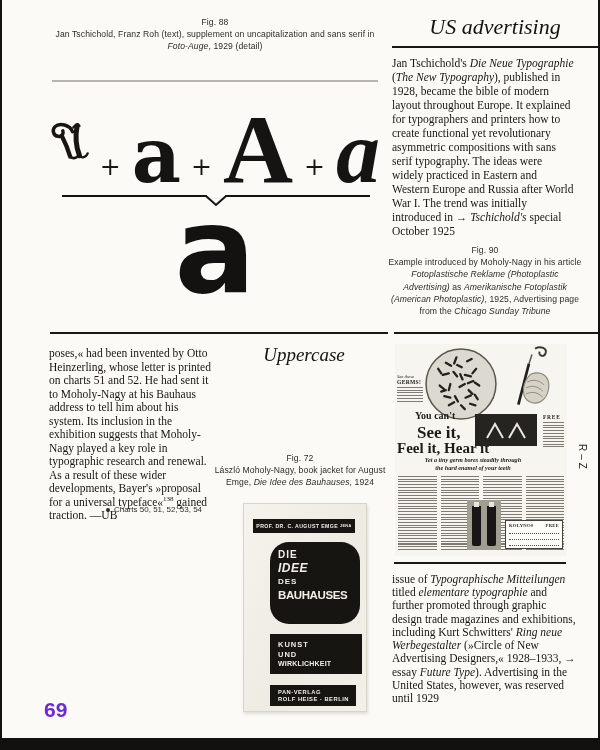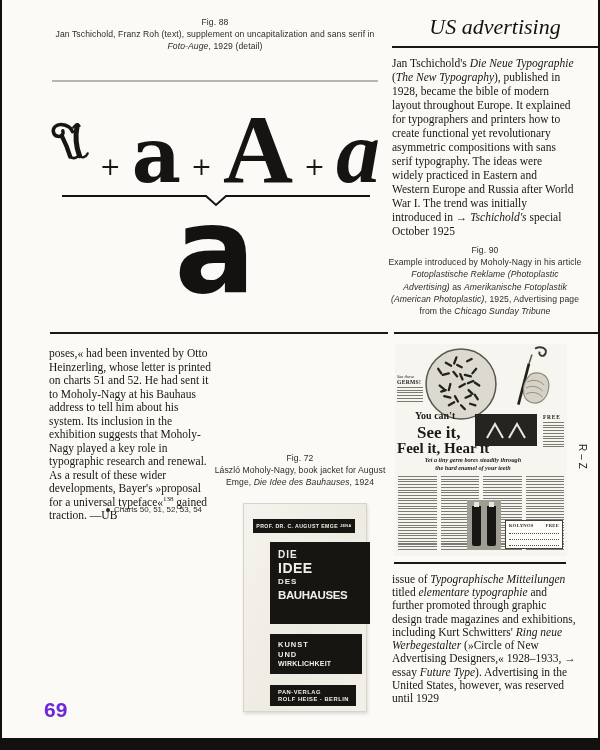--- a/index.html
+++ b/index.html
@@ -92,34 +92,35 @@
 
   <div class="rule" style="left:50px;top:332px;width:338px;height:1.5px;"></div>
   <div class="rule" style="left:394px;top:332px;width:204px;height:1.5px;"></div>
 
   <div class="abs body" style="left:49px;top:347px;width:166px;"><span>poses,« had been invented by Otto Heinzerling, whose letter is printed on charts 51 and 52. He had sent it to Moholy-Nagy at his Bauhaus address to tell him about his system. Its inclusion in the exhibition suggests that Moholy-Nagy played a key role in typographic research and renewal. As a result of these wider developments, Bayer's »proposal for a universal typeface«</span><span class="sup">138</span><span> gained traction. —UB</span></div>
   <div class="abs footnote" style="left:60px;top:505px;width:160px;">
     <span class="dot"></span>
     <span>Charts 50, 51, 52, 53, 54</span>
   </div>
 
+  <div class="abs head-italic" style="left:215px;top:344px;width:178px;font-size:19px;">Uppercase</div>
 
   <div class="abs cap" style="left:206px;top:452px;width:188px;">
     <div>Fig. 72</div>
     <div><span>László Moholy-Nagy, book jacket for August Emge, </span><span class="it">Die Idee des Bauhauses</span><span>, 1924</span></div>
   </div>
 
   <div class="abs cover" style="left:243px;top:503px;width:122px;height:207px;">
     <div class="blackbar" style="left:9px;top:15px;width:102px;height:14px;font-size:5.2px;letter-spacing:.4px;text-align:center;line-height:14px;">
       <span>PROF. DR. C. AUGUST EMGE</span>
       <span style="font-size:3.8px;vertical-align:1px;">JENA</span>
     </div>
-    <div class="blackbar" style="left:26px;top:38px;width:100px;height:82px;padding:7px 16px 0 8px;box-sizing:border-box;">
+    <div class="blackbar" style="left:26px;top:38px;width:90px;height:82px;padding:7px 16px 0 8px;box-sizing:border-box;border-radius:19px;">
       <div style="font-size:10px;line-height:12px;letter-spacing:1px;">DIE</div>
-      <div style="font-size:14px;line-height:15px;letter-spacing:.5px;">IDEE</div>
+      <div style="font-size:12px;line-height:15px;letter-spacing:.5px;font-style:italic;">IDEE</div>
       <div style="font-size:8px;line-height:11px;letter-spacing:1px;">DES</div>
       <div style="font-size:11.5px;line-height:17px;letter-spacing:-.4px;">BAUHAUSES</div>
     </div>
     <div class="blackbar" style="left:26px;top:130px;width:92px;height:40px;padding:6px 0 0 8px;box-sizing:border-box;">
       <div style="font-size:7.5px;line-height:9.5px;letter-spacing:1px;">KUNST</div>
       <div style="font-size:7.5px;line-height:9.5px;letter-spacing:1px;">UND</div>
       <div style="font-size:7px;line-height:9.5px;letter-spacing:.2px;">WIRKLICHKEIT</div>
     </div>
     <div class="blackbar" style="left:26px;top:181px;width:86px;height:21px;padding:3.5px 0 0 8px;box-sizing:border-box;">
       <div style="font-size:5.8px;line-height:7px;letter-spacing:.5px;">PAN-VERLAG</div>

